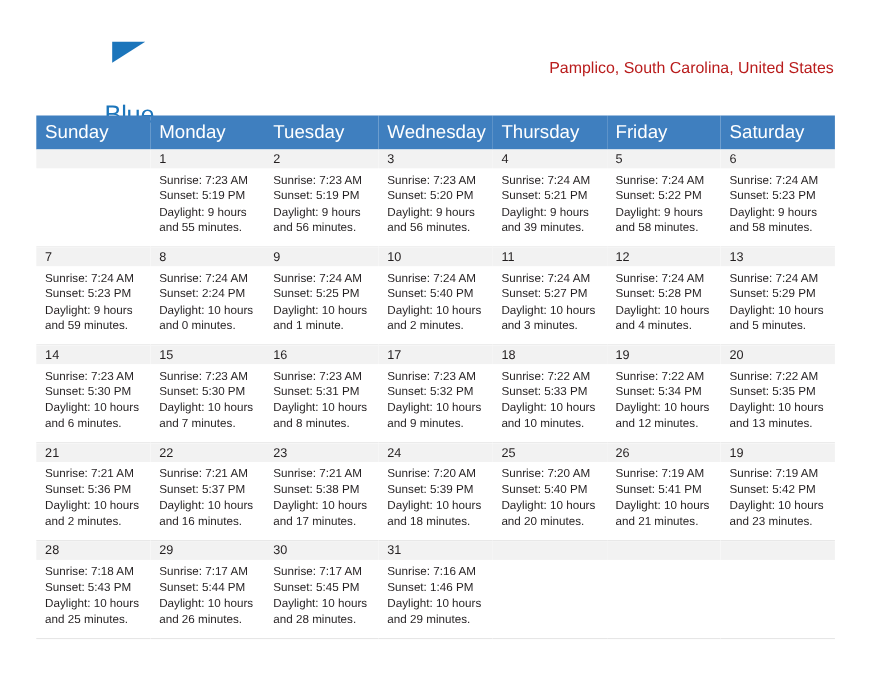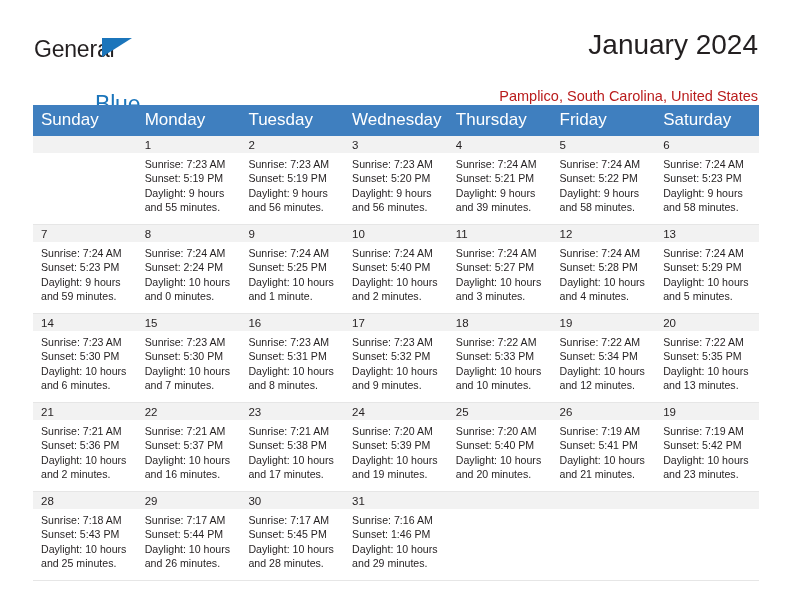--- a/index.html
+++ b/index.html
@@ -147,27 +147,25 @@
   }
 </style>
 </head>
 <body>
 
 <div class="page">
 
   <div class="header">
 
     <div class="brand">
-      <div class="brand-top">General</div>
       <div class="brand-tri"></div>
       <div class="brand-bottom">Blue</div>
     </div>
 
     <div class="title-block">
-      <div class="cal-title">January 2024</div>
       <div class="cal-subtitle">Pamplico, South Carolina, United States</div>
     </div>
 
   </div>
 
   <table class="calendar">
     <thead>
       <tr>
         <th>Sunday</th>
         <th>Monday</th>
@@ -450,21 +448,21 @@
               </div>
             </div>
           </td>
           <td>
             <div class="cell-inner">
               <div class="daynum-bar">24</div>
               <div class="cell-body">
                 <div>Sunrise: 7:20 AM</div>
                 <div>Sunset: 5:39 PM</div>
                 <div>Daylight: 10 hours</div>
-                <div>and 19 minutes.</div>
+                <div>and 18 minutes.</div>
               </div>
             </div>
           </td>
           <td>
             <div class="cell-inner">
               <div class="daynum-bar">25</div>
               <div class="cell-body">
                 <div>Sunrise: 7:20 AM</div>
                 <div>Sunset: 5:40 PM</div>
                 <div>Daylight: 10 hours</div>

